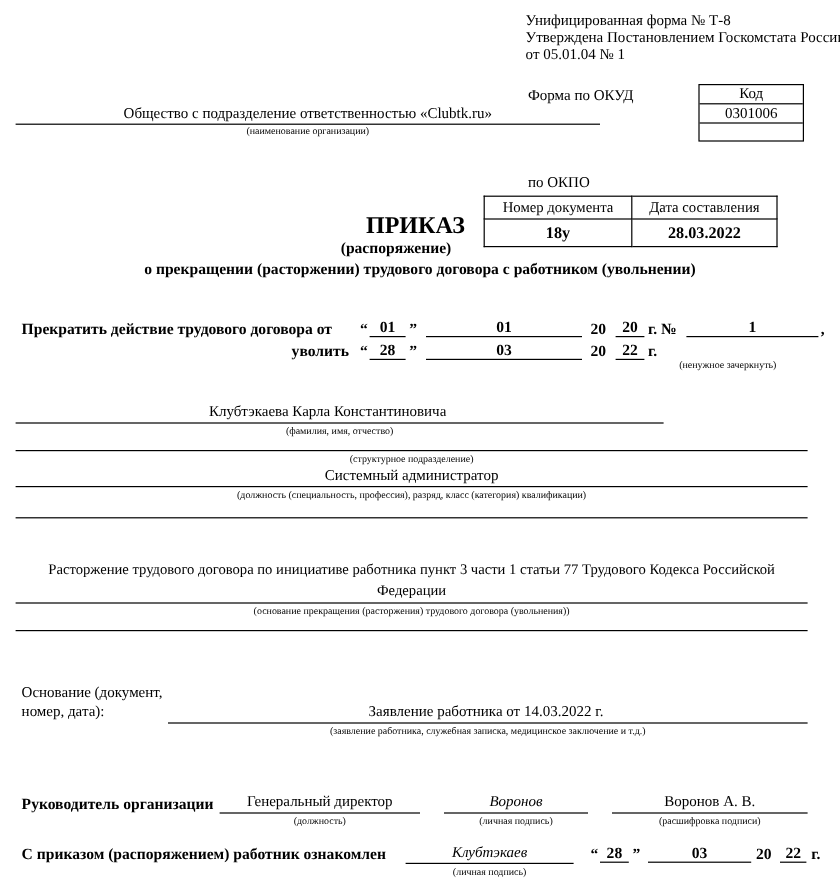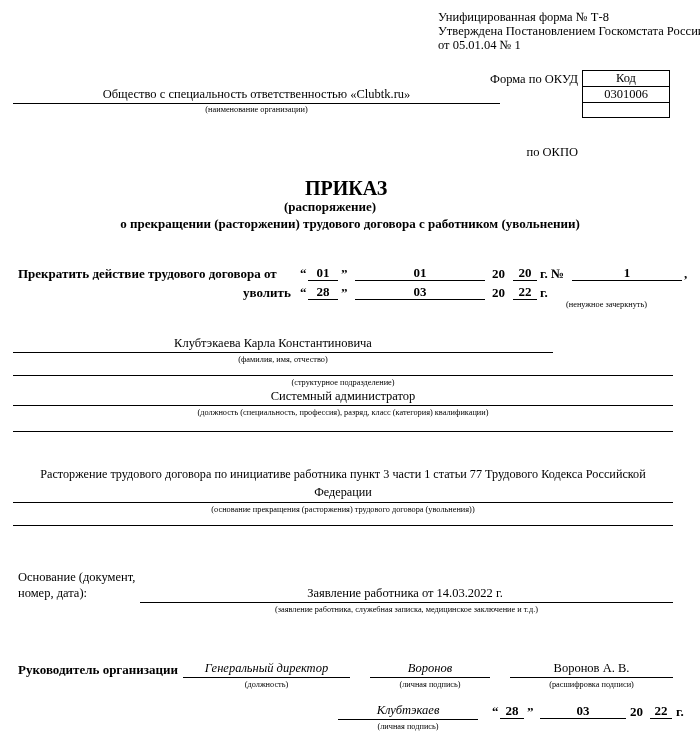--- a/index.html
+++ b/index.html
@@ -17,21 +17,21 @@
     height: 740px;
     background: #ffffff;
     overflow: hidden;
   }
   .abs { position: absolute; }
   .t { font-size: 12.5px; line-height: 1.18; white-space: nowrap; text-align: right; }
   .b { font-weight: bold; }
   .ital { font-style: italic; }
   .tiny { font-size: 8.3px; line-height: 1.1; white-space: nowrap; }
   .ctr { text-align: center; }
-  .rt { text-align: right; }
+  .rt { text-align: left; }
   .rule {
     position: absolute;
     background: #000000;
     height: 1px;
   }
   .rule.thick { height: 1.4px; }
   .cell-box {
     position: absolute;
     border: 1px solid #000000;
     box-sizing: border-box;
@@ -73,28 +73,40 @@
   <div class="abs t" style="left:438px; top:38px;">от 05.01.04 № 1</div>
 
   <div class="cell-box" style="left:582px; top:54px; width:88px; height:48px;">
     <div class="row" style="height:16px;">Код</div>
     <div class="row" style="height:16px;">0301006</div>
     <div class="row" style="height:16px;"></div>
   </div>
   <div class="abs t rt" style="left:440px; top:72px; width:138px;">Форма по ОКУД</div>
   <div class="abs t rt" style="left:440px; top:104px; width:138px;margin-top:41px;">по ОКПО</div>
 
-  <div class="abs t ctr" style="left:13px; top:87px; width:487px;">Общество с специальность ответственностью «Clubtk.ru»</div>
+  <div class="abs t ctr" style="left:13px; top:87px; width:487px;">Общество с подразделение ответственностью «Clubtk.ru»</div>
   <div class="rule" style="left:13px; top:103px; width:487px;"></div>
   <div class="abs tiny ctr" style="left:13px; top:105px; width:487px;">(наименование организации)</div>
 
   <div class="abs t b" style="left:305px; top:177px; font-size:20px;">ПРИКАЗ</div>
   <div class="abs t b ctr" style="left:255px; top:199px; width:150px; font-size:13px;">(распоряжение)</div>
   <div class="abs t b ctr" style="left:60px; top:216px; width:580px; font-size:13px;">о прекращении (расторжении) трудового договора с работником (увольнении)</div>
 
+  <table class="numtbl" style="left:403px; top:163px;">
+    <tbody>
+        <tr>
+      <th style="width:110px;">Номер документа</th>
+      <th style="width:108px;">Дата составления</th>
+    </tr>
+    <tr>
+      <td class="val">18у</td>
+      <td class="val">28.03.2022</td>
+    </tr>
+  </tbody>
+    </table>
 
   <div class="abs t b" style="left:18px; top:266px; font-size:13px;">Прекратить действие трудового договора от</div>
   <div class="abs t b" style="left:300px; top:266px; font-size:13px;">“</div>
   <div class="abs t b ctr" style="left:308px; top:265px; width:30px; border-bottom:1.4px solid #000; font-size:13px;">01</div>
   <div class="abs t b" style="left:341px; top:266px; font-size:13px;">”</div>
   <div class="abs t b ctr" style="left:355px; top:265px; width:130px; border-bottom:1.2px solid #000; font-size:13px;">01</div>
   <div class="abs t b" style="left:492px; top:266px; font-size:13px;">20</div>
   <div class="abs t b ctr" style="left:513px; top:265px; width:24px; border-bottom:1.4px solid #000; font-size:13px;">20</div>
   <div class="abs t b" style="left:540px; top:266px; font-size:13px;">г. №</div>
   <div class="abs t b ctr" style="left:572px; top:265px; width:110px; border-bottom:1.2px solid #000; font-size:13px;">1</div>
@@ -132,32 +144,33 @@
 
   <div class="rule thick" style="left:13px; top:525px; width:660px;"></div>
 
   <div class="abs t" style="left:18px; top:570px; font-size:12.5px;">Основание (документ,</div>
   <div class="abs t" style="left:18px; top:586px; font-size:12.5px;">номер, дата):</div>
   <div class="abs t ctr" style="left:140px; top:586px; width:530px;">Заявление работника от 14.03.2022 г.</div>
   <div class="rule thick" style="left:140px; top:602px; width:533px;"></div>
   <div class="abs tiny ctr" style="left:140px; top:605px; width:533px;">(заявление работника, служебная записка, медицинское заключение и т.д.)</div>
 
   <div class="abs t b" style="left:18px; top:662px; font-size:13px;">Руководитель организации</div>
-  <div class="abs t ctr" style="left:183px; top:661px; width:167px;font-style:italic;">Генеральный директор</div>
+  <div class="abs t ctr" style="left:183px; top:661px; width:167px;">Генеральный директор</div>
   <div class="rule" style="left:183px; top:677px; width:167px;"></div>
   <div class="abs tiny ctr" style="left:183px; top:680px; width:167px;">(должность)</div>
 
   <div class="abs t ctr ital" style="left:370px; top:661px; width:120px;">Воронов</div>
   <div class="rule" style="left:370px; top:677px; width:120px;"></div>
   <div class="abs tiny ctr" style="left:370px; top:680px; width:120px;">(личная подпись)</div>
 
   <div class="abs t ctr" style="left:510px; top:661px; width:163px;">Воронов А. В.</div>
   <div class="rule" style="left:510px; top:677px; width:163px;"></div>
   <div class="abs tiny ctr" style="left:510px; top:680px; width:163px;">(расшифровка подписи)</div>
 
+  <div class="abs t b" style="left:18px; top:704px; font-size:13px;">С приказом (распоряжением) работник ознакомлен</div>
   <div class="abs t ctr ital" style="left:338px; top:703px; width:140px;">Клубтэкаев</div>
   <div class="rule" style="left:338px; top:719px; width:140px;"></div>
   <div class="abs tiny ctr" style="left:338px; top:722px; width:140px;">(личная подпись)</div>
 
   <div class="abs t b" style="left:492px; top:704px; font-size:13px;">“</div>
   <div class="abs t b ctr" style="left:500px; top:703px; width:24px; border-bottom:1.4px solid #000; font-size:13px;">28</div>
   <div class="abs t b" style="left:527px; top:704px; font-size:13px;">”</div>
   <div class="abs t b ctr" style="left:540px; top:703px; width:86px; border-bottom:1.2px solid #000; font-size:13px;">03</div>
   <div class="abs t b" style="left:630px; top:704px; font-size:13px;">20</div>
   <div class="abs t b ctr" style="left:650px; top:703px; width:22px; border-bottom:1.4px solid #000; font-size:13px;">22</div>

